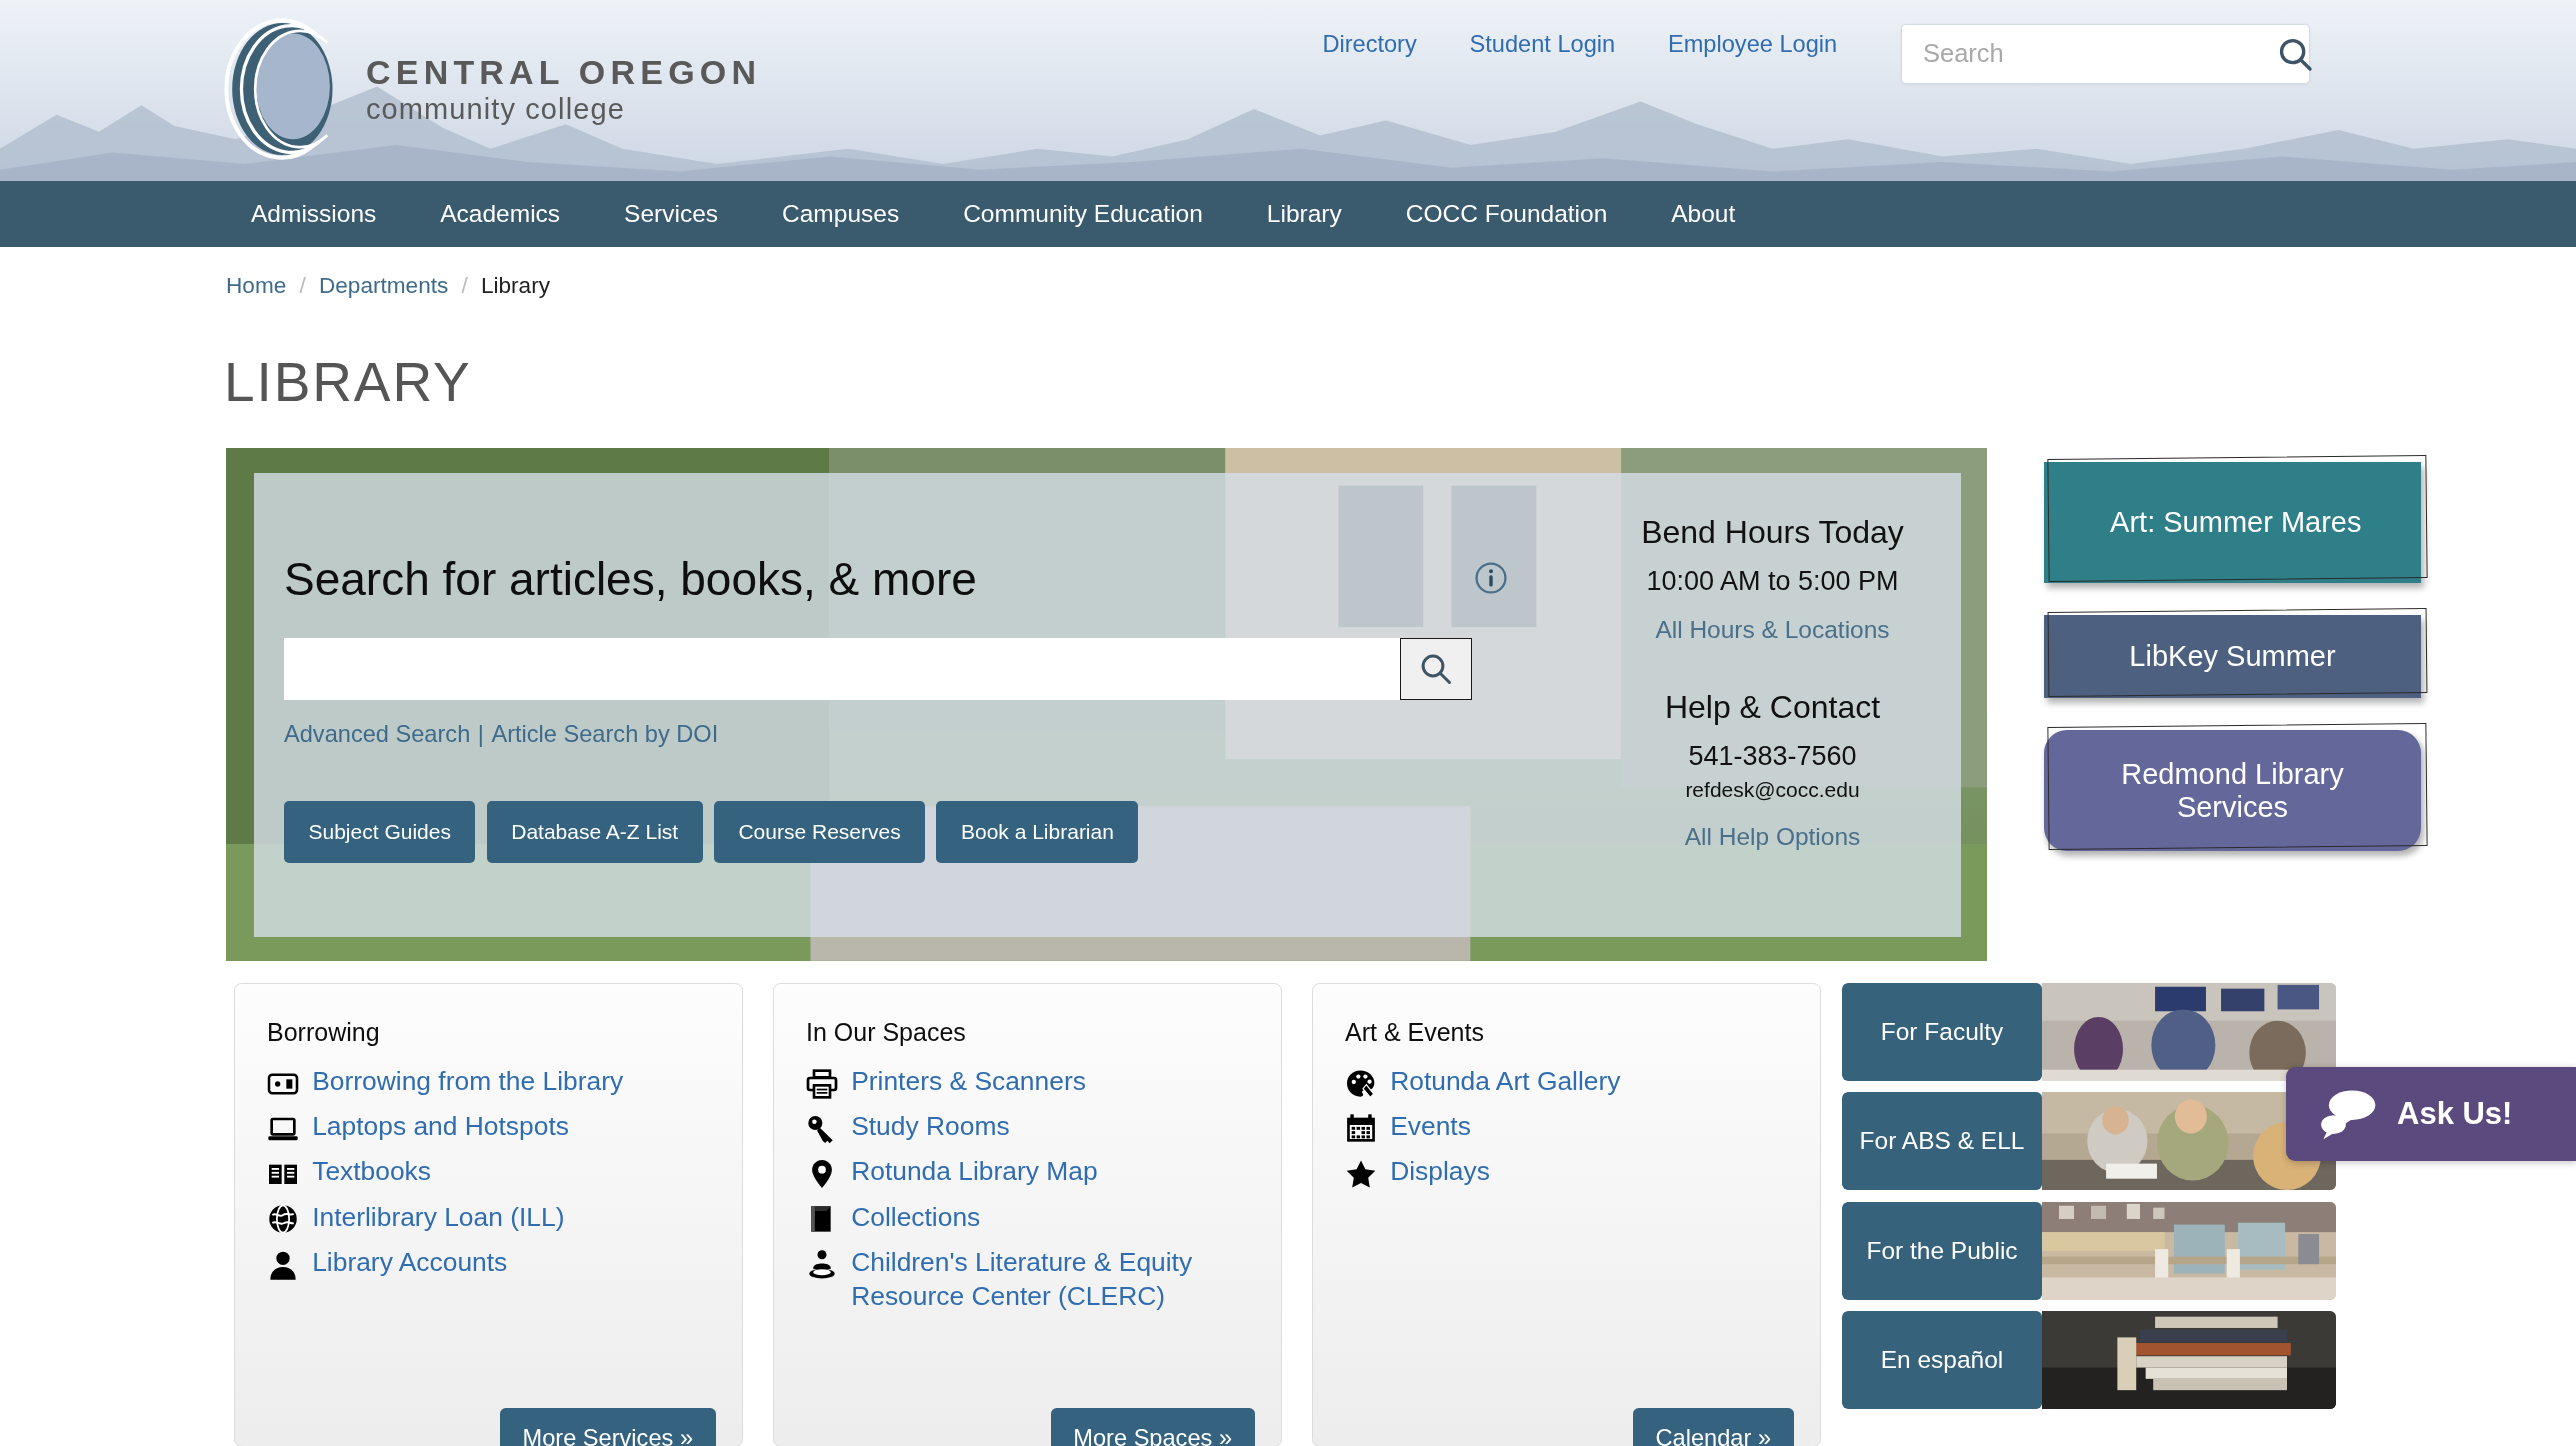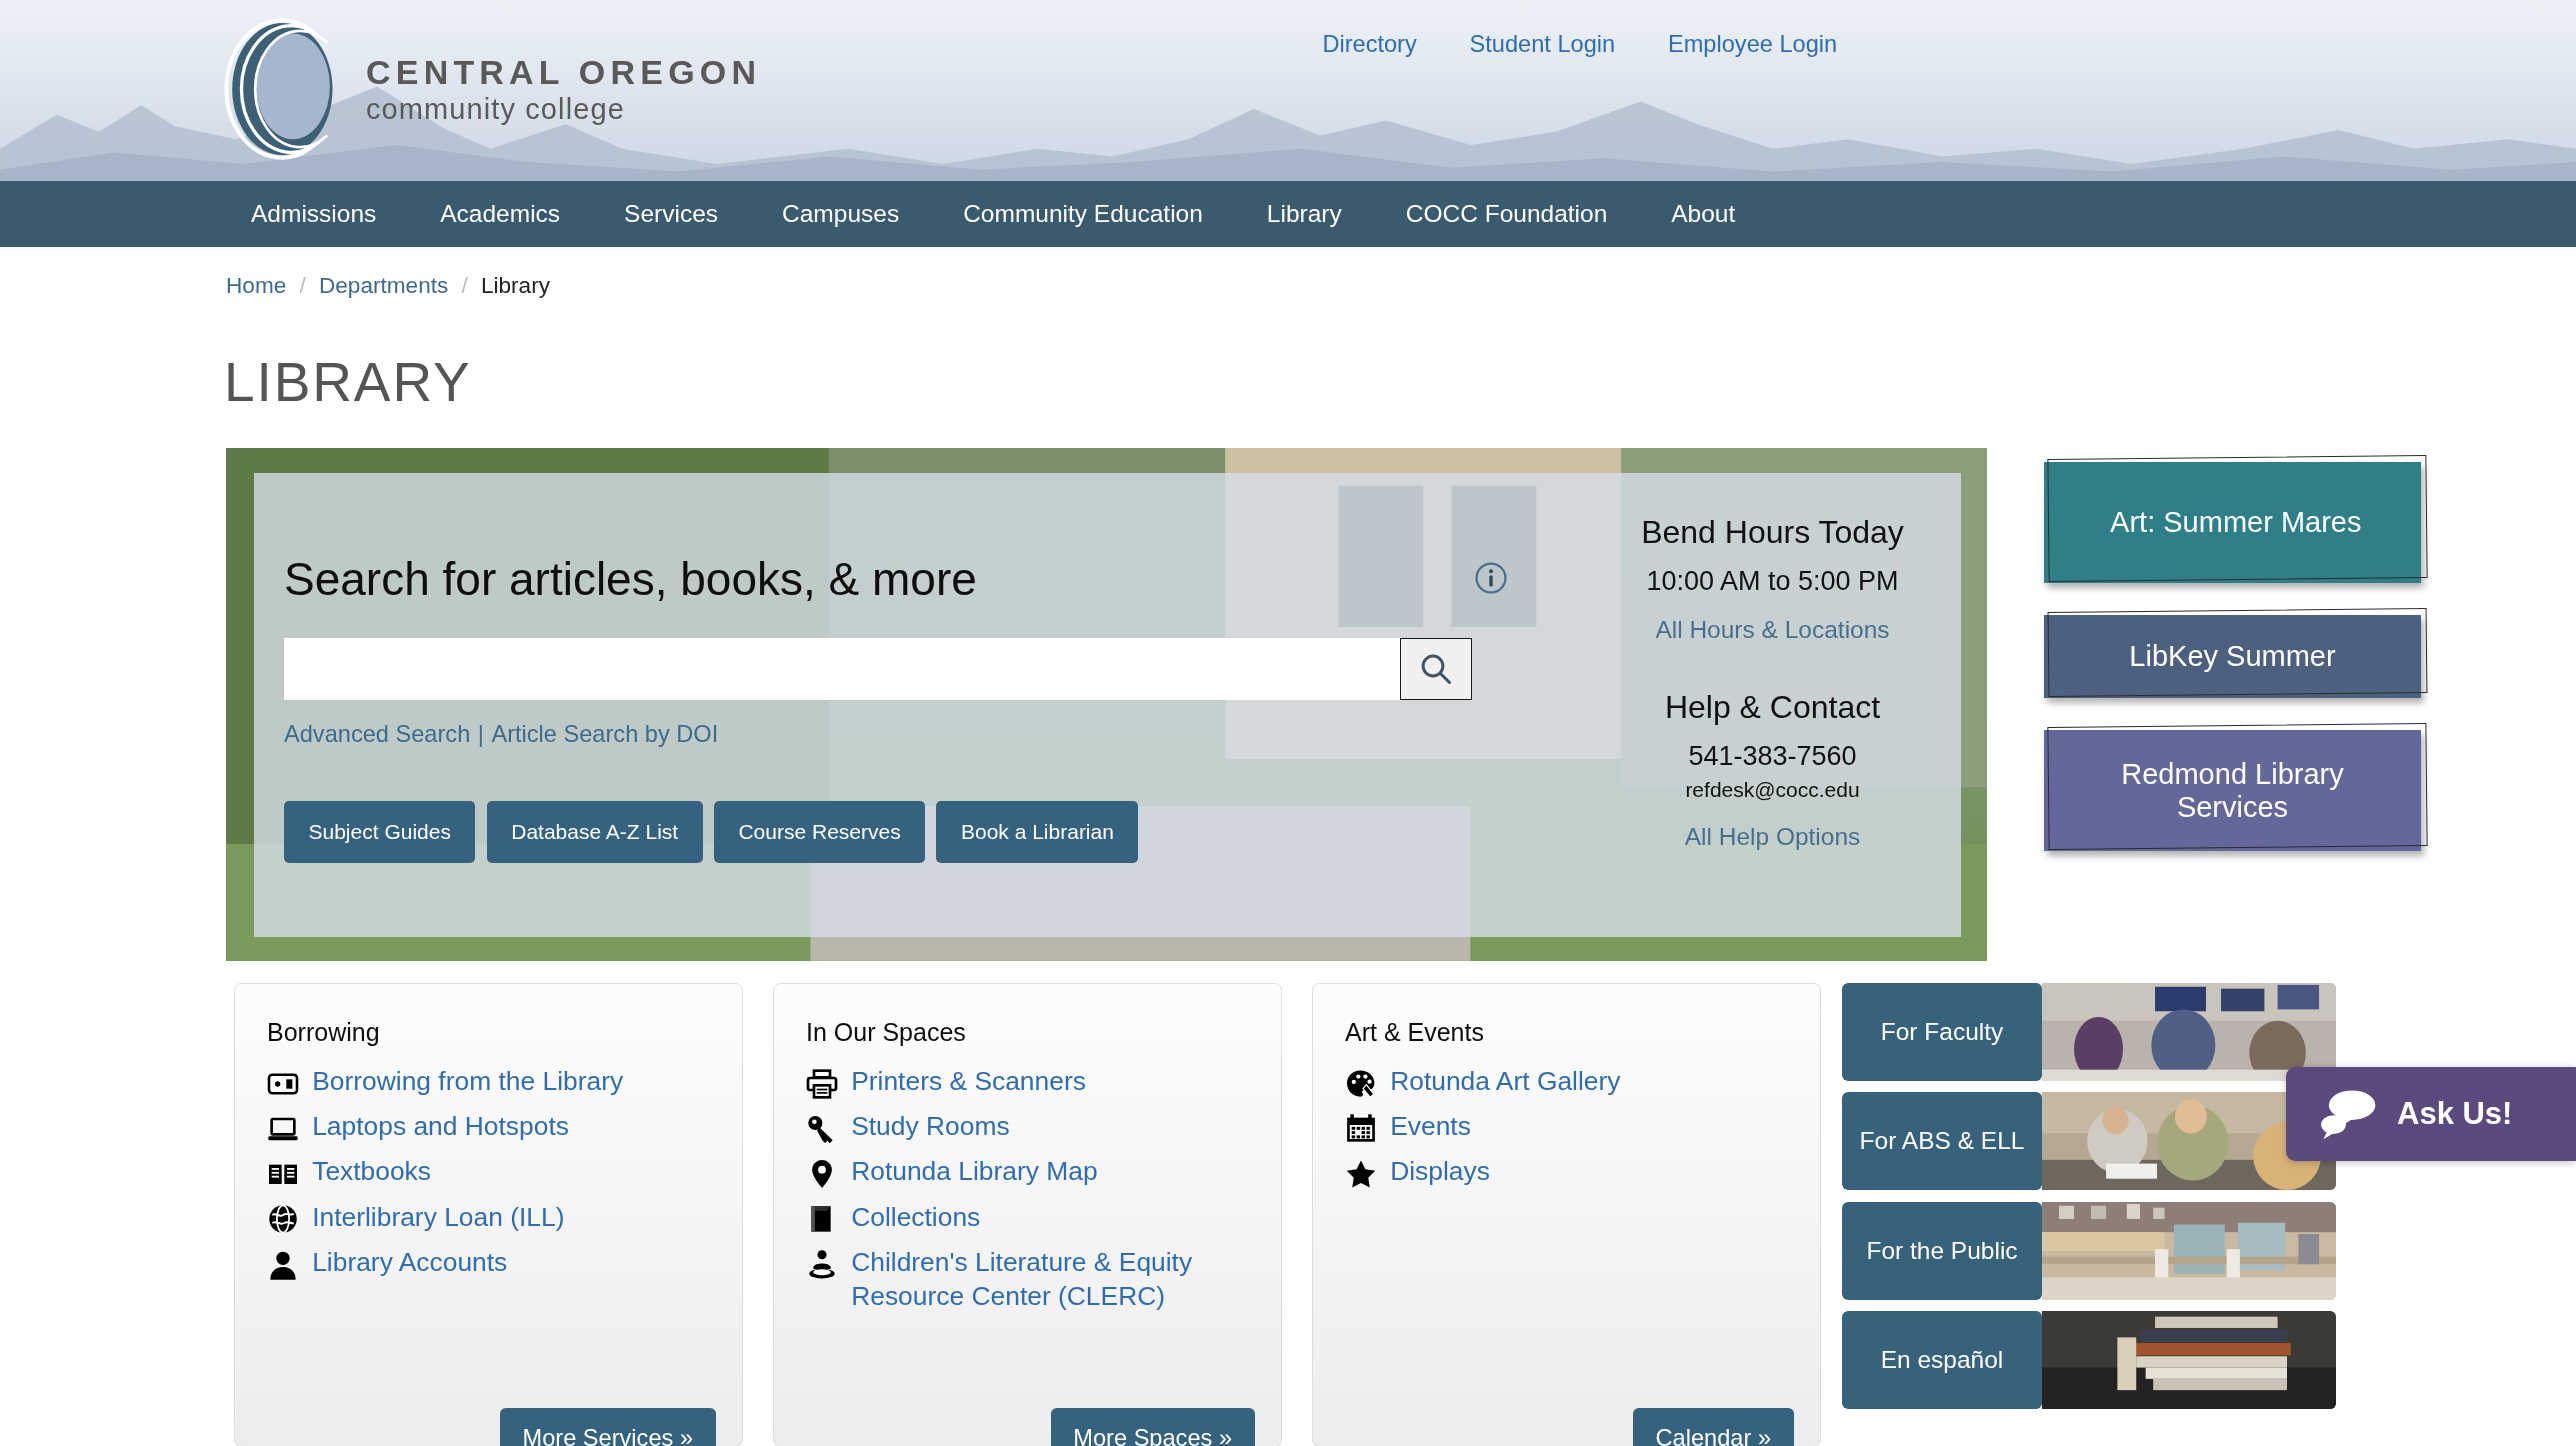--- a/index.html
+++ b/index.html
@@ -149,21 +149,21 @@
     padding: 9.4px 26.4px;
   }
   .promo::after {
     content:""; position:absolute; left:3.8px; top:-4.7px;
     width: 100%; height: 100%;
     border: 1.9px solid #2b2b2b; transform: rotate(-0.6deg);
     pointer-events: none;
   }
   .promo.p1 { background:#2e7f87; height: 121px; padding-left: 33px; }
   .promo.p2 { background:#4e607f; height: 83px; }
-  .promo.p3 { background:#63679a; height: 121px; }
+  .promo.p3 { background:#63679a; height: 121px; border-radius: 23px; }
 
   
   .cards { position: absolute; left: 234px; top: 983px; display: flex; gap: 30px; }
   .card {
     width: 509px; height: 464px;
     background: linear-gradient(180deg,#fdfdfd 0%, #ededed 100%);
     border: 0.9px solid #dcdcdc; border-radius: 7.5px;
     position: relative; padding: 34px 32px 0 32px;
   }
   .card h3 { font-size: 25px; font-weight: 400; color: #0e0e0e; margin-bottom: 17px; }
@@ -224,20 +224,29 @@
       <div class="logo-line2">community college</div>
     </div>
   </div>
 
   <div class="util-links">
     <a href="#">Directory</a>
     <a href="#">Student Login</a>
     <a href="#">Employee Login</a>
   </div>
 
+  <div class="header-search">
+    <input type="text" placeholder="Search" style="">
+    <button class="sbtn">
+      <svg width="38" height="38" viewBox="0 0 24 24">
+        <circle cx="10.5" cy="10.5" r="7" fill="none" stroke="#3f5566" stroke-width="2.1"></circle>
+        <line x1="15.6" y1="15.6" x2="21.5" y2="21.5" stroke="#3f5566" stroke-width="2.1" stroke-linecap="round"></line>
+      </svg>
+    </button>
+  </div>
 </div>
 
 <nav class="mainnav">
   <a href="#">Admissions</a>
   <a href="#">Academics</a>
   <a href="#">Services</a>
   <a href="#">Campuses</a>
   <a href="#">Community Education</a>
   <a href="#">Library</a>
   <a href="#">COCC Foundation</a>

